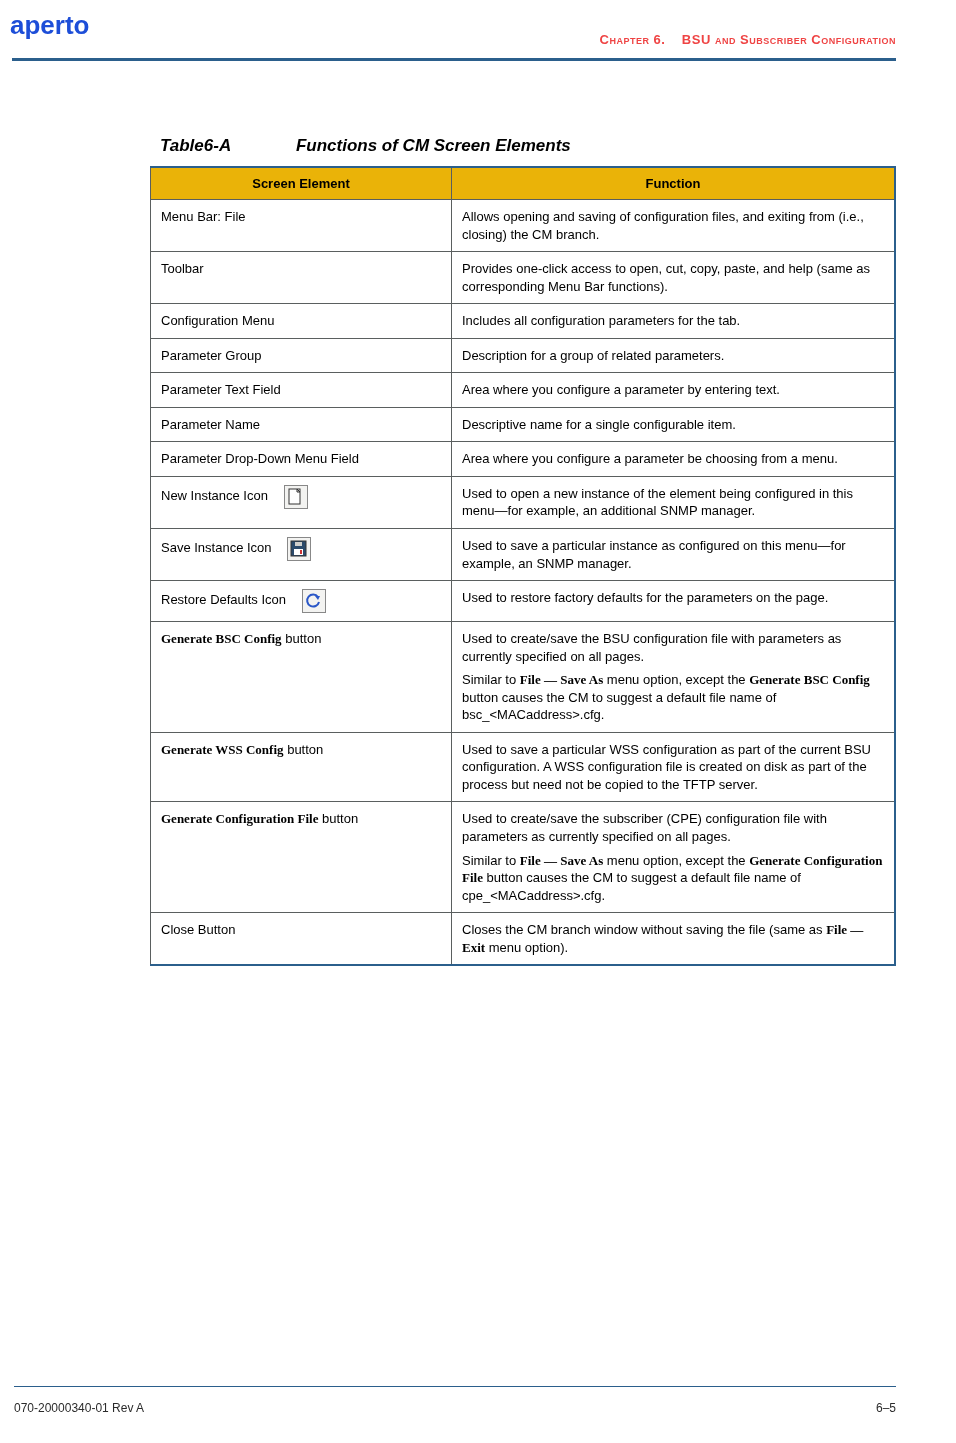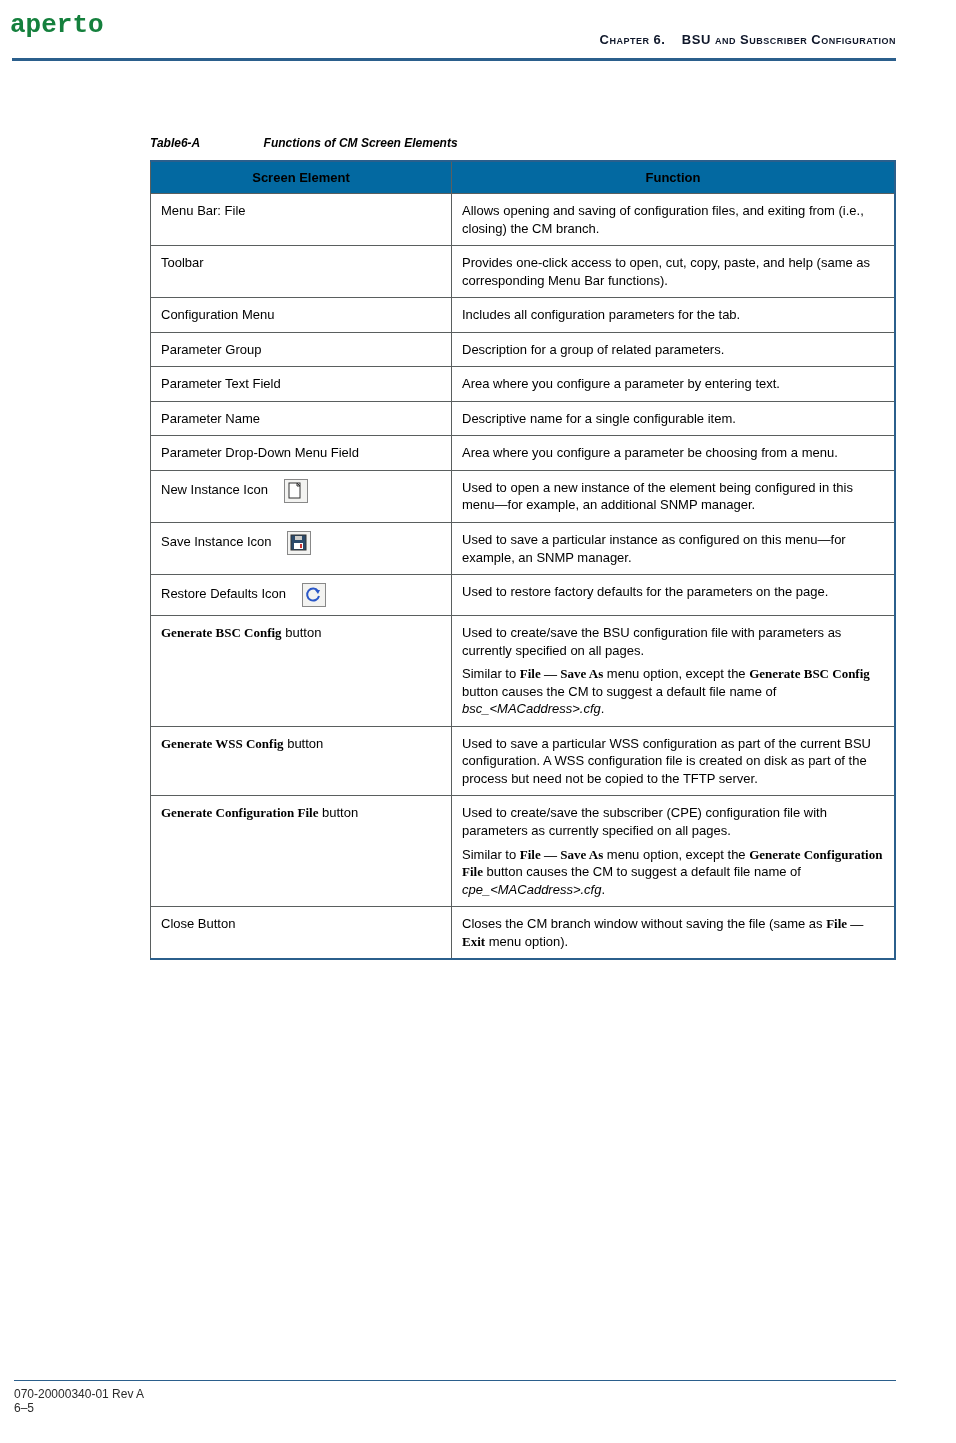--- a/index.html
+++ b/index.html
@@ -17,107 +17,107 @@
     padding: 10px 60px 30px 60px;
   }
   .top-area {
     position: relative;
     height: 56px;
   }
   .logo {
     position: absolute;
     left: -50px;
     top: 0;
-    font-family: Liberation Mono, monospace;
+    font-family: Liberation Sans, sans-serif;
     font-size: 26px;
     font-weight: bold;
-    color: #15803d;
+    color: #1d4ed8;
   }
   .chapter-line {
     position: absolute;
     right: 0;
     top: 22px;
     font-size: 13px;
-    color: #0f172a;
+    color: #ef4444;
     letter-spacing: 0.5px;
   }
   .chapter-line .lbl { font-variant: small-caps; font-weight: bold; }
   .chapter-line .ttl { font-variant: small-caps; font-weight: bold; }
   .rule {
     position: absolute;
     top: 48px;
     left: -48px;
     right: 0;
     height: 3px;
     background: #2b5f8c;
   }
   .content {
     margin-top: 70px;
     margin-left: 90px;
     margin-right: 0;
   }
   .table-caption {
     font-style: italic;
     font-weight: bold;
-    font-size: 12px;
+    font-size: 17px;
     margin-bottom: 10px;
+    margin-left: 10px;
   }
   .table-caption .tid { margin-right: 60px; }
   table.cm {
     border-collapse: collapse;
     width: 100%;
     border-top: 2px solid #2b5f8c;
     border-bottom: 2px solid #2b5f8c;
     border-left: 1px solid #5a5f5f;
     border-right: 2px solid #2b5f8c;
   }
   table.cm th {
-    background: #0369a1;
+    background: #eab308;
     font-size: 13px;
     font-weight: bold;
     text-align: center;
     padding: 8px 6px;
     border-bottom: 1px solid #5a5f5f;
     border-right: 1px solid #5a5f5f;
   }
   table.cm td {
     font-size: 13px;
     padding: 8px 10px;
     vertical-align: top;
     border-top: 1px solid #5a5f5f;
     border-right: 1px solid #5a5f5f;
     line-height: 1.35;
     margin-left: 31px;
   }
   table.cm td:first-child { width: 280px; }
   .b { font-family: "Times New Roman", serif; font-weight: bold; }
-  .i { font-style: italic; }
+  .i { }
   .icon {
     display: inline-block;
     width: 22px;
     height: 22px;
     border: 1px solid #888;
     background: #f3f3f1;
     vertical-align: middle;
     margin-left: 12px;
     position: relative;
   }
   .icon svg { position: absolute; top: 2px; left: 2px; }
   .footer {
     position: absolute;
     bottom: 28px;
     left: 14px;
     right: 60px;
     border-top: 1px solid #2b5f8c;
-    padding-top: 6px;
+    padding-top: 14px;
     font-size: 12px;
     color: #2b2b2b;
     display: flex;
     justify-content: space-between;
-    flex-direction: column;
   }
   p.para { margin: 6px 0 0 0; }
 </style>
 </head>
 <body>
 
 <div class="page">
 
   <div class="top-area">
     <div class="logo">

